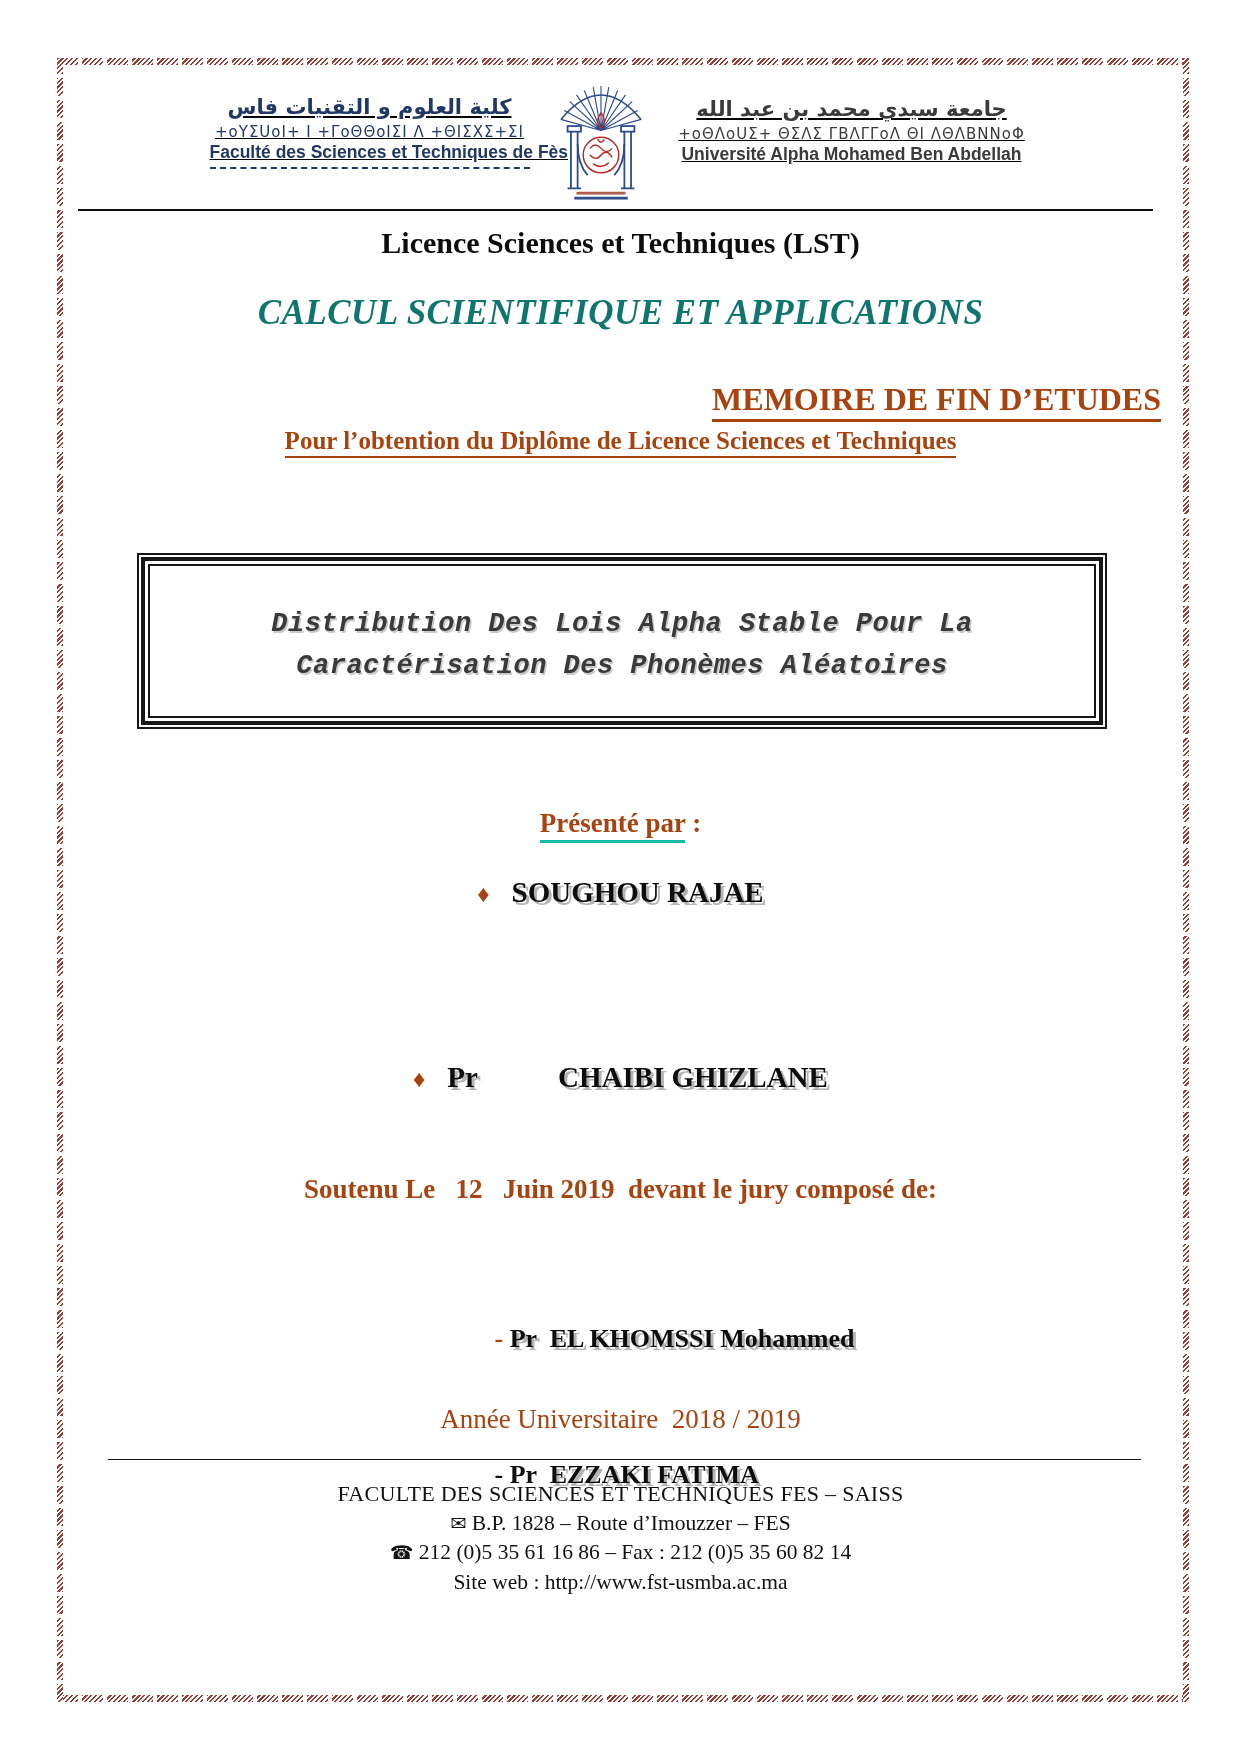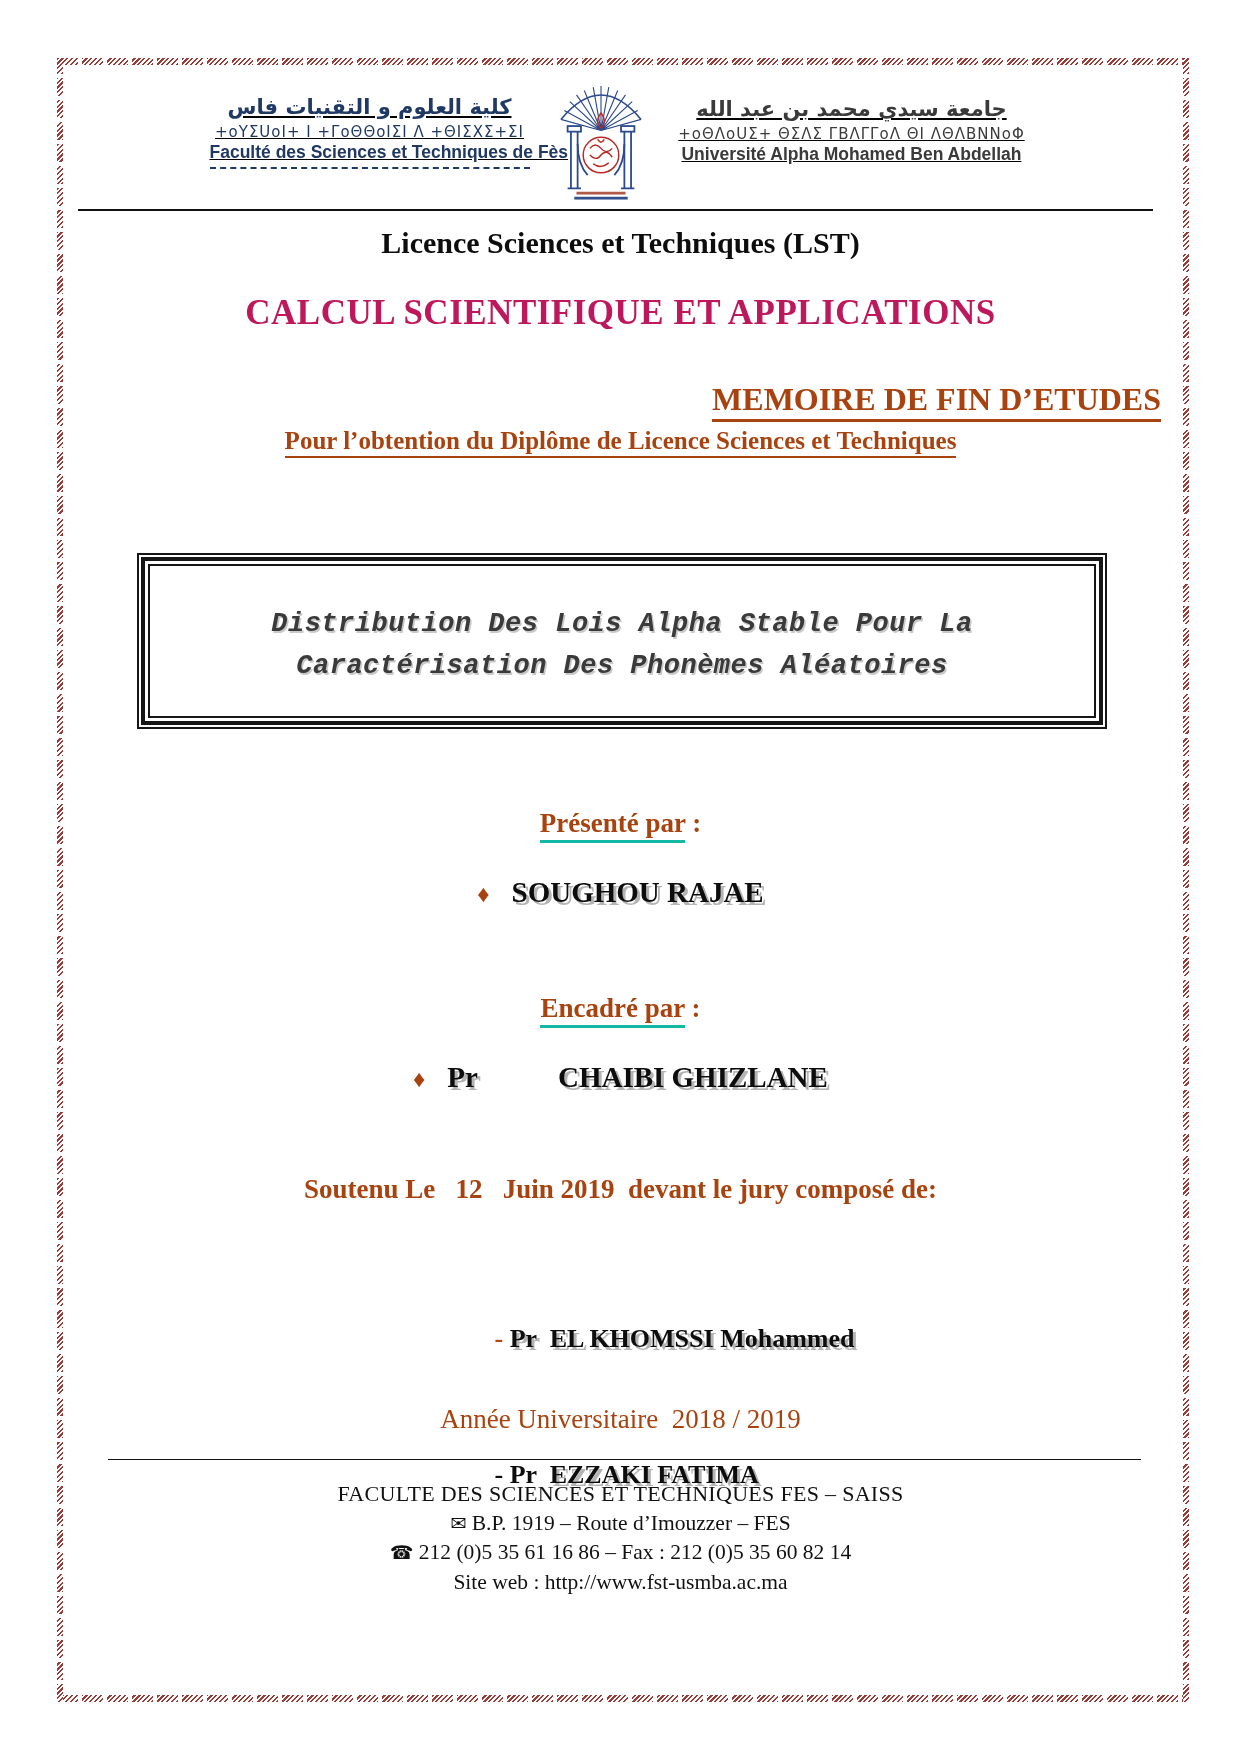--- a/index.html
+++ b/index.html
@@ -37,21 +37,21 @@
   .hdr-tifinagh { font-family:"DejaVu Sans", sans-serif; font-size:15px; letter-spacing:1px; margin-top:2px; white-space:nowrap; }
   .hdr-french { font-family:"Liberation Sans", sans-serif; font-weight:bold; font-size:17.5px; margin-top:1px; white-space:nowrap; }
   .hdr-underline { border-bottom:2px dashed #1f3864; margin-top:4px; }
   .logo-wrap { width:112px; height:118px; flex:0 0 auto; }
 
   .rule1 { top:209px; left:78px; right:88px; height:0; border-top:2.5px solid #111; }
   .rule2 { top:1459px; left:108px; right:100px; height:0; border-top:1.5px solid #111; }
 
   
   .t-licence { top:226px; font-size:30px; font-weight:bold; color:#0d0d0d; }
-  .t-calcul  { top:293px; font-size:35px; font-weight:bold; color:#be185d; letter-spacing:0.5px; }
+  .t-calcul  { top:293px; font-size:35px; font-weight:bold; color:#0f766e; letter-spacing:0.5px;font-style:italic; }
   .rust { color:#a8430f; }
   .t-memoire { top:381px; font-size:32px; font-weight:bold;text-align:right; }
   .t-memoire .u { border-bottom:3px solid #a8430f; padding-bottom:2px; }
   .t-obtention { top:427px; font-size:25px; font-weight:bold; }
   .t-obtention .u { border-bottom:2px solid #a8430f; padding-bottom:2px; }
 
   
   .thesis-box { position:absolute; top:553px; left:137px; width:970px; height:176px;
     border:2px solid #161616; padding:2px; }
   .thesis-box-mid { width:100%; height:100%; border:4px solid #161616; padding:3px; }
@@ -164,23 +164,20 @@
   <div class="abs sec-label rust p-label">
     <span class="u">Présenté par</span><span> :</span>
   </div>
   <div class="abs p-name">
     <div class="bullet-row">
       <span class="diamond">♦</span>
       <span class="shadowed">SOUGHOU RAJAE</span>
     </div>
   </div>
 
-  <div class="abs sec-label rust e-label">
-    <span class="u">Encadré par</span><span> :</span>
-  </div>
   <div class="abs e-name">
     <div class="bullet-row">
       <span class="diamond">♦</span>
       <span class="shadowed pr-gap">Pr</span>
       <span class="shadowed">CHAIBI GHIZLANE</span>
     </div>
   </div>
 
   <div class="abs soutenu rust">Soutenu Le   12   Juin 2019  devant le jury composé de:</div>
   <div class="abs jury">
@@ -194,21 +191,21 @@
     </div>
   </div>
 
   <div class="abs annee rust">Année Universitaire  2018 / 2019</div>
 
   <div class="abs rule2"></div>
 
   <div class="abs footer">
     <div class="f1">FACULTE DES SCIENCES ET TECHNIQUES FES – SAISS</div>
     <div>
-      <span class="f-icon">✉</span><span> B.P. 1919 – Route d’Imouzzer – FES</span>
+      <span class="f-icon">✉</span><span> B.P. 1828 – Route d’Imouzzer – FES</span>
     </div>
     <div>
       <span class="f-icon">☎</span><span> 212 (0)5 35 61 16 86 – Fax : 212 (0)5 35 60 82 14</span>
     </div>
     <div>Site web : http://www.fst-usmba.ac.ma</div>
   </div>
 
 </div>
 
 </body></html>

